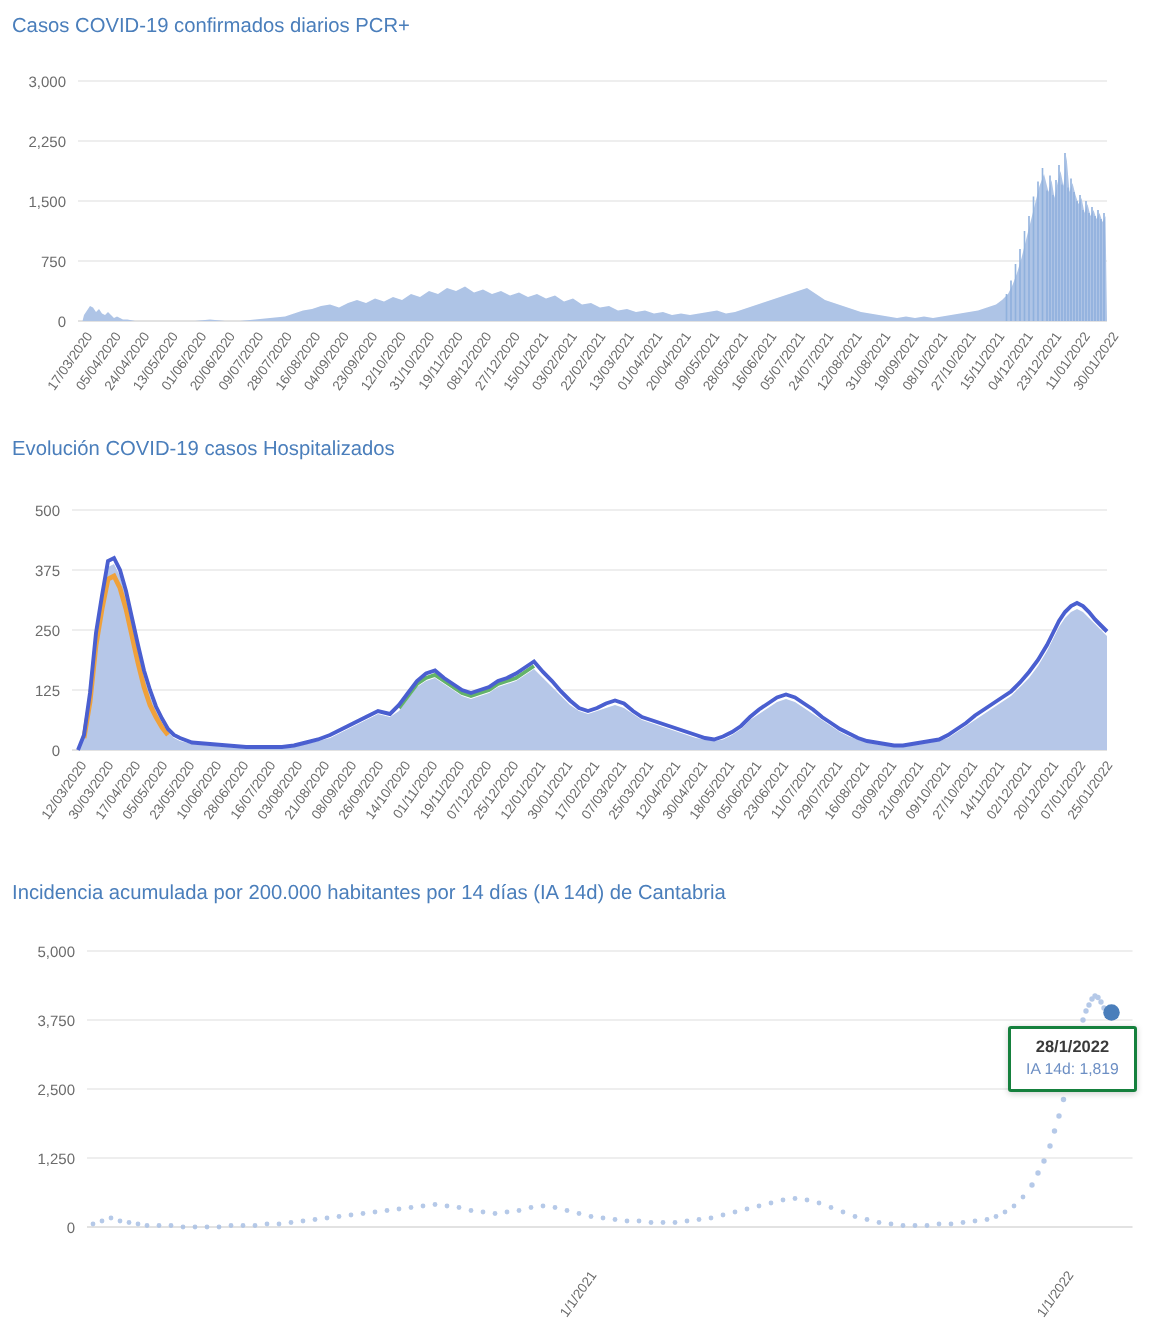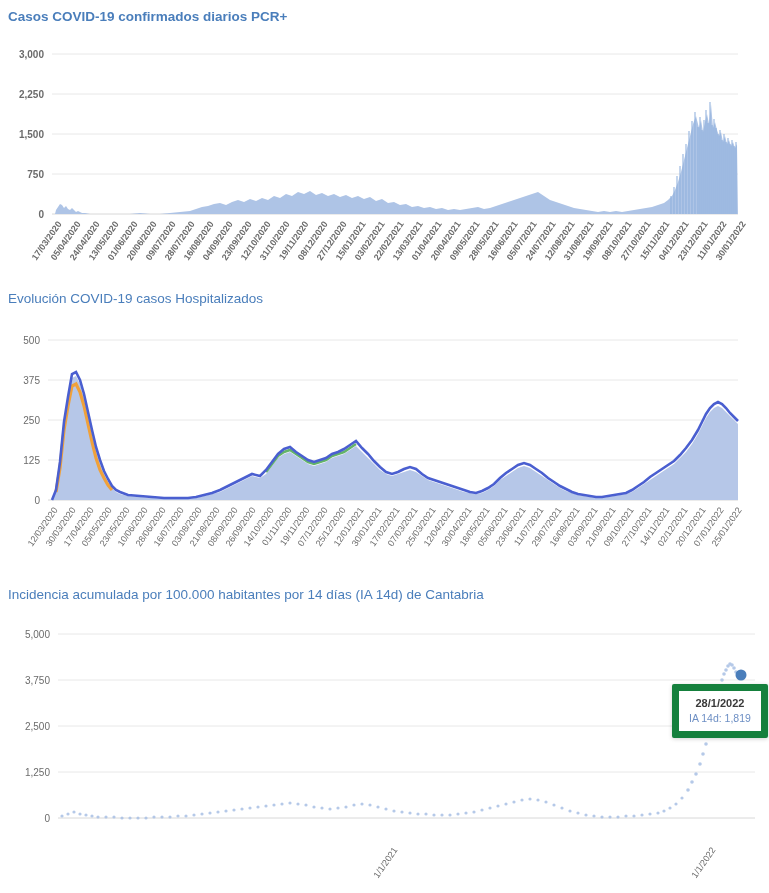--- a/index.html
+++ b/index.html
@@ -34,21 +34,21 @@
     fill: #6b6b6b;
     font-family: "Liberation Sans", sans-serif;
   }
   .gridline { stroke: #e8e8e8; stroke-width: 1; }
   .axisline { stroke: #d8d8d8; stroke-width: 1; }
 
   
   .tooltip {
     position: absolute;
     background: #ffffff;
-    border: 7px solid #15803d;
+    border: 2px solid #15803d;
     box-shadow: 0 1px 4px rgba(0,0,0,0.18);
     border-radius: 2px;
     padding: 6px 10px 7px 10px;
     font-family: "Liberation Sans", sans-serif;
     white-space: nowrap;
   }
   .tooltip .tt-title {
     font-size: 11px;
     font-weight: bold;
     color: #3a3a3a;
@@ -58,21 +58,21 @@
   .tooltip .tt-row {
     font-size: 10.5px;
     color: #6d8fc4;
   }
 </style>
 </head>
 <body>
 
 <div class="page">
 
-  <div class="chart-block" style="height:285px;font-weight:bold;">
+  <div class="chart-block" style="height:285px;">
     <div class="chart-title" style="padding-top:9px;">Casos COVID-19 confirmados diarios PCR+</div>
     <div class="plot-wrap">
       <svg width="769" height="255" viewBox="0 0 769 255">
 
         <line class="gridline" x1="52" y1="30" x2="738" y2="30"></line>
         <line class="gridline" x1="52" y1="70" x2="738" y2="70"></line>
         <line class="gridline" x1="52" y1="110" x2="738" y2="110"></line>
         <line class="gridline" x1="52" y1="150" x2="738" y2="150"></line>
         <line class="axisline" x1="52" y1="190" x2="738" y2="190"></line>
 
@@ -282,21 +282,21 @@
           <text class="xtick-label" transform="translate(688,204) rotate(-55)" text-anchor="end">02/12/2021</text>
           <text class="xtick-label" transform="translate(706,204) rotate(-55)" text-anchor="end">20/12/2021</text>
           <text class="xtick-label" transform="translate(724,204) rotate(-55)" text-anchor="end">07/01/2022</text>
           <text class="xtick-label" transform="translate(742,204) rotate(-55)" text-anchor="end">25/01/2022</text>
         </g>
       </svg>
     </div>
   </div>
 
   <div class="chart-block" style="height:312px;">
-    <div class="chart-title" style="padding-top:6px;">Incidencia acumulada por 100.000 habitantes por 14 días (IA 14d) de Cantabria</div>
+    <div class="chart-title" style="padding-top:6px;">Incidencia acumulada por 200.000 habitantes por 14 días (IA 14d) de Cantabria</div>
     <div class="plot-wrap">
       <svg width="769" height="280" viewBox="0 0 769 280">
         <line class="gridline" x1="58" y1="32" x2="755" y2="32"></line>
         <line class="gridline" x1="58" y1="78" x2="755" y2="78"></line>
         <line class="gridline" x1="58" y1="124" x2="755" y2="124"></line>
         <line class="gridline" x1="58" y1="170" x2="755" y2="170"></line>
         <line class="axisline" x1="58" y1="216" x2="755" y2="216"></line>
 
         <text class="tick-label" x="50" y="36" text-anchor="end">5,000</text>
         <text class="tick-label" x="50" y="82" text-anchor="end">3,750</text>

